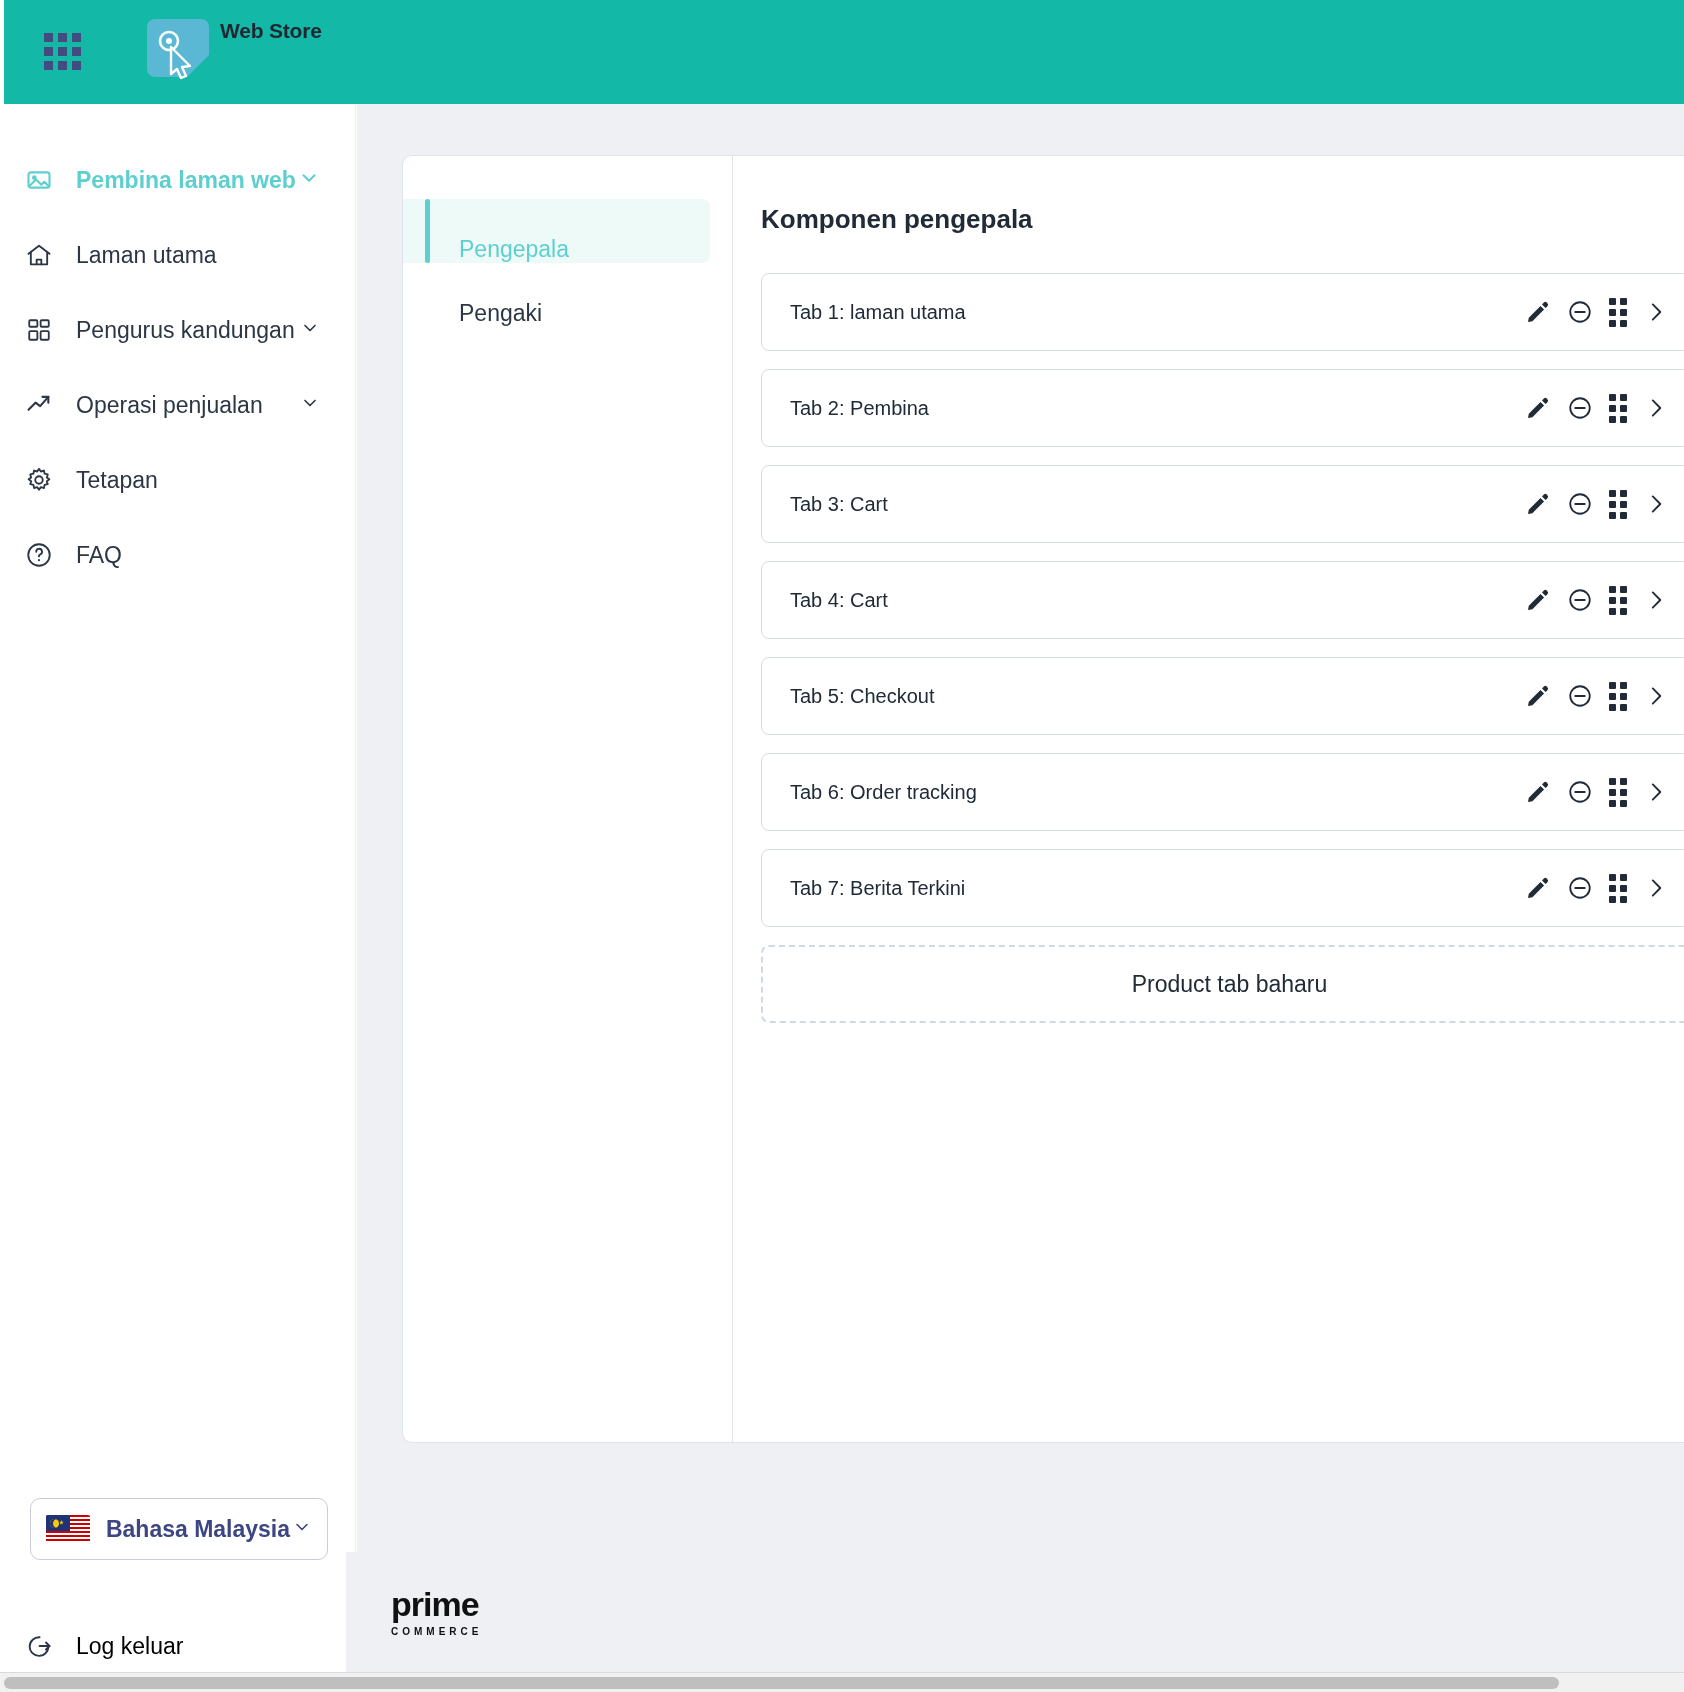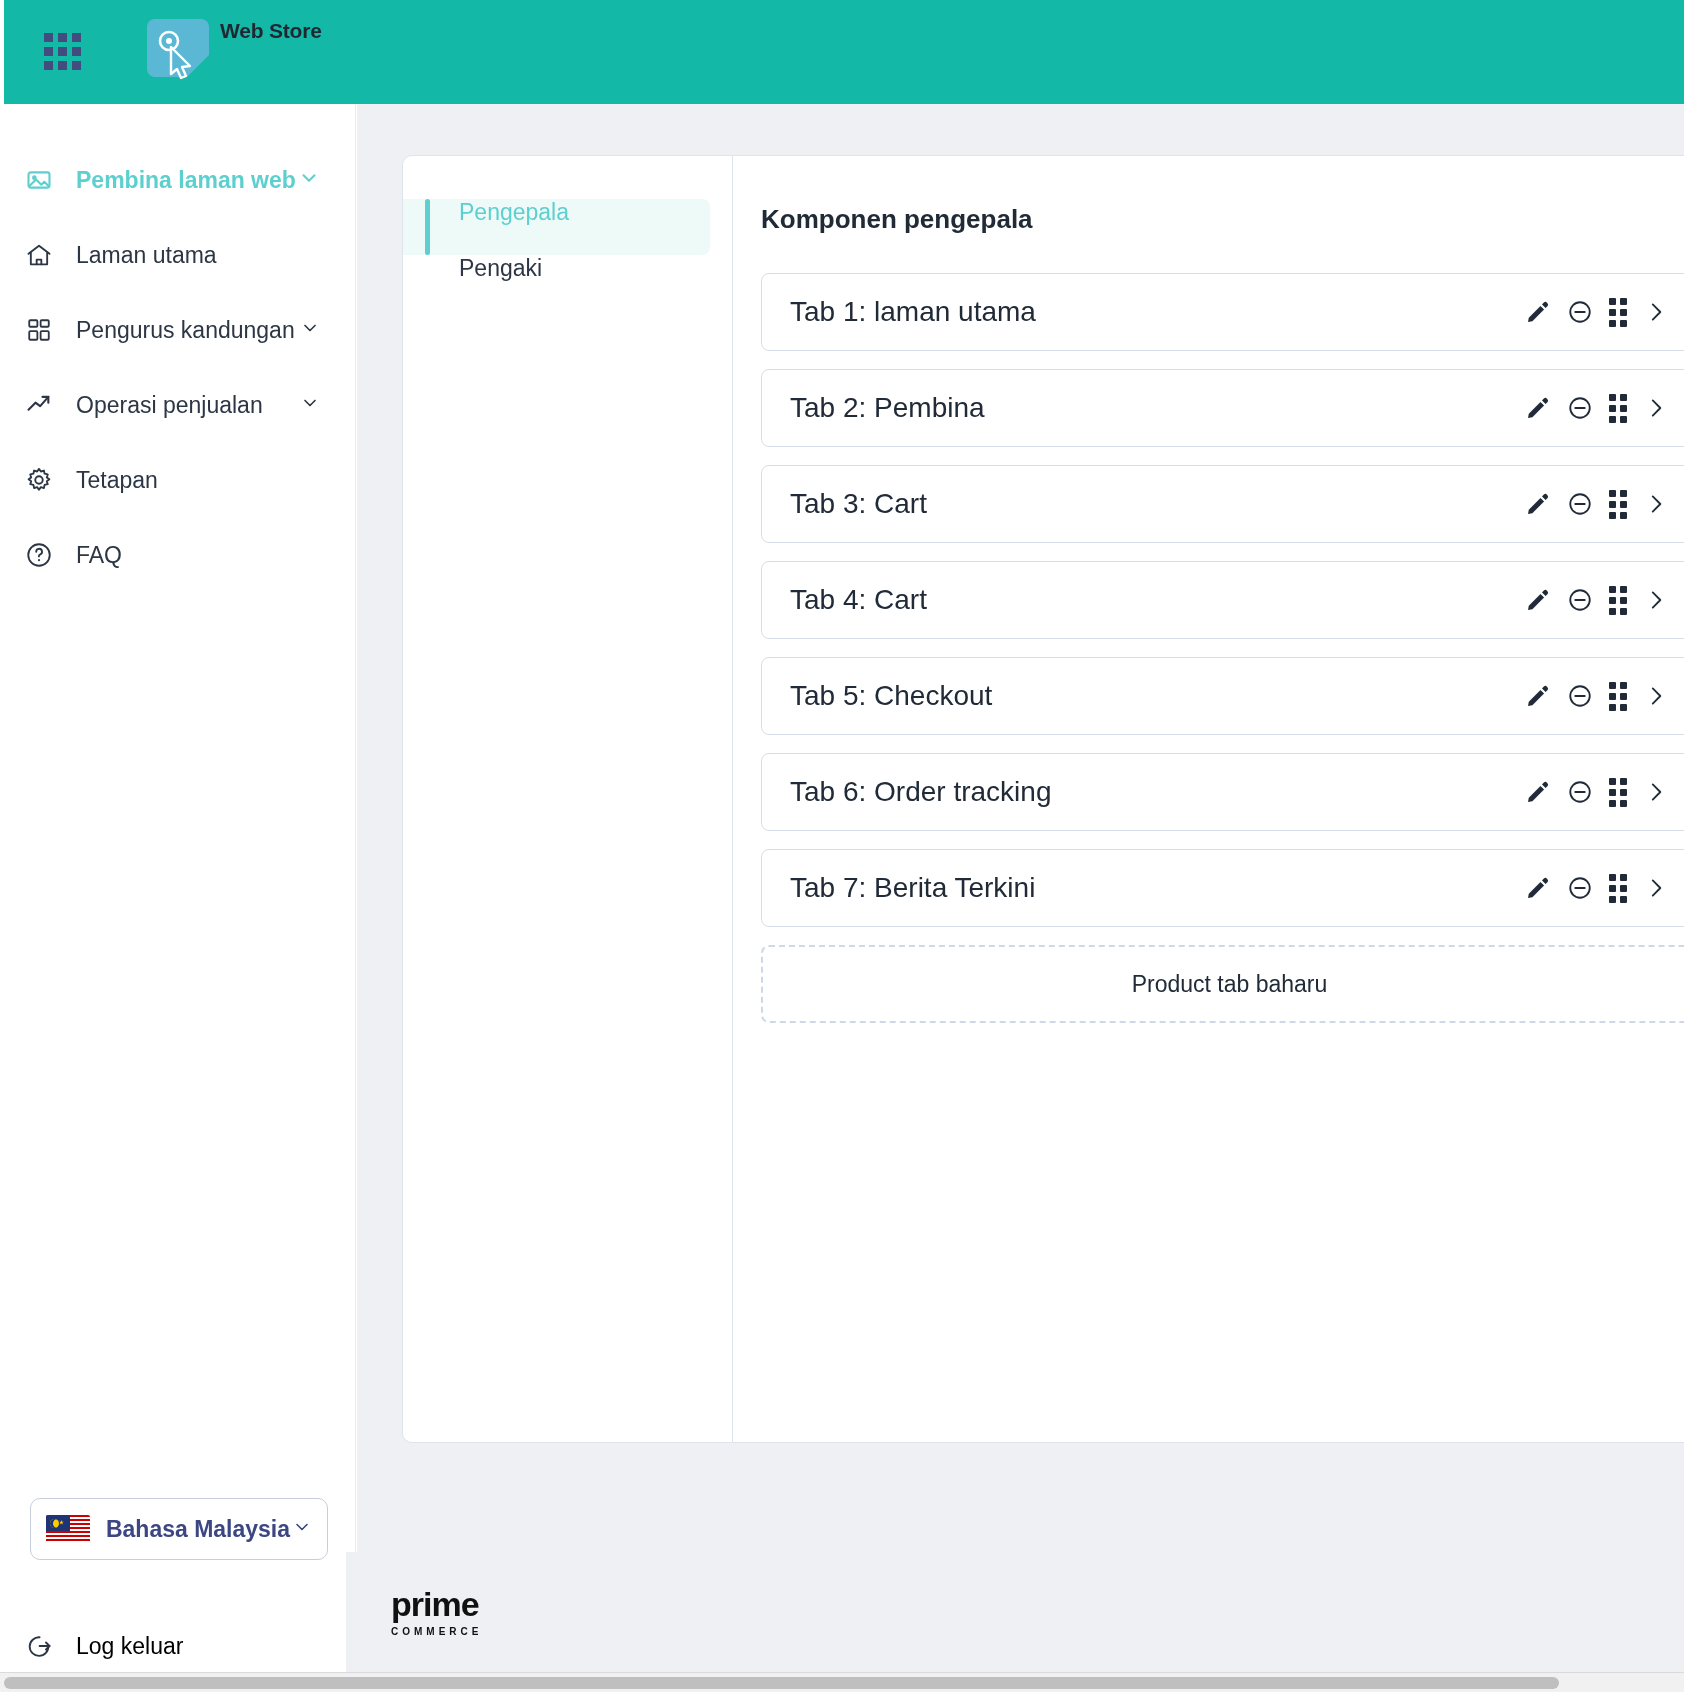--- a/index.html
+++ b/index.html
@@ -200,23 +200,23 @@
   }
 
   .panel-side {
     width: 330px;
     flex: 0 0 330px;
     border-right: 1px solid #dfe3ec;
     padding-top: 43px;
   }
   .side-tab {
     position: relative;
-    height: 56px;
-    display: flex;
-    align-items: flex-start;
+    height: 64px;
+    display: flex;
+    align-items: flex-end;
     padding-left: 56px;
     font-size: 23px;
     color: #2c3644;
     cursor: pointer;
     border-radius: 0 8px 8px 0;
     margin-right: 22px;
   }
   .side-tab.active {
     background: #edfaf8;
     color: #5ecfcf;
@@ -249,21 +249,21 @@
     border-radius: 8px;
     display: flex;
     align-items: center;
     justify-content: space-between;
     padding: 0 28px 0 28px;
     margin-bottom: 18px;
     background: #fff;
     cursor: pointer;
   }
   .tab-row-label {
-    font-size: 28px;
+    font-size: 20px;
     color: #212b38;
     white-space: nowrap;
   }
   .tab-actions {
     display: flex;
     align-items: center;
     gap: 16px;
     flex: 0 0 auto;
   }
   .act { display:flex; align-items:center; justify-content:center; cursor:pointer; color:#212b38; }

